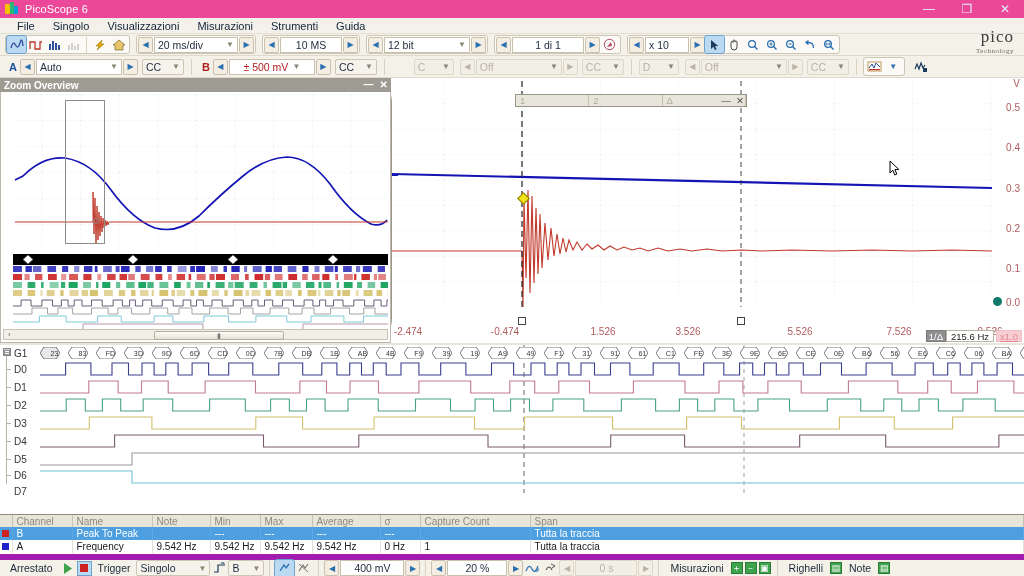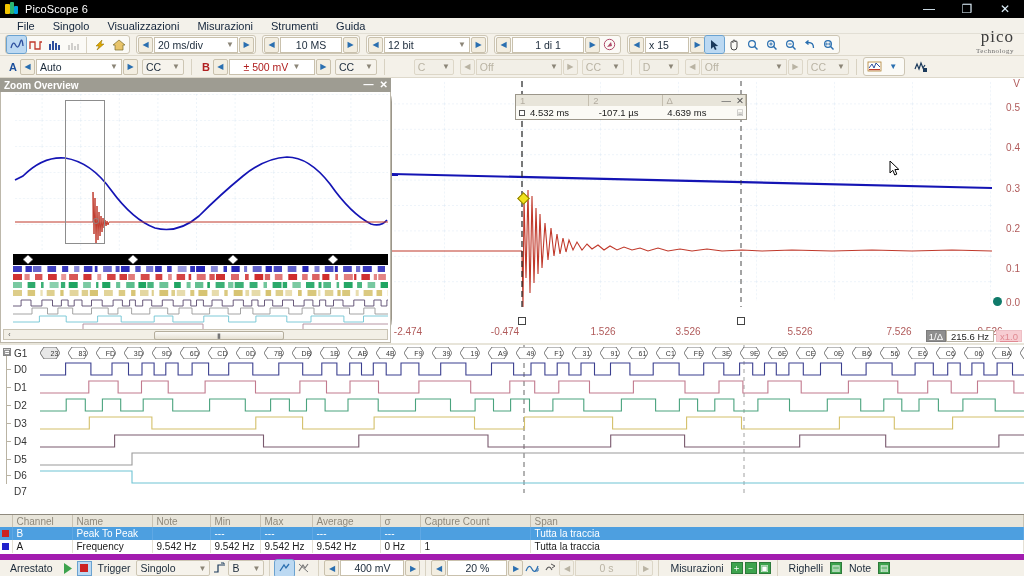--- a/index.html
+++ b/index.html
@@ -8,21 +8,21 @@
     font-family: "Liberation Sans", sans-serif;
     font-size: 11px;
     background:#f0efe8;
     color:#111;
     -webkit-font-smoothing: antialiased;
   }
   .app { width:1024px; height:576px; position:relative; display:flex; flex-direction:column; }
 
   
   .titlebar {
-    height:18px; background:#000000; color:#fff;
+    height:18px; background:#ec4899; color:#fff;
     display:flex; align-items:center; flex:none;
     font-size:11px; position:relative;
   }
   .tb-icon { width:16px; height:14px; margin-left:4px; margin-right:5px; position:relative; }
   .tb-icon .g1 { position:absolute; left:1px; top:2px; width:5px; height:10px; background:#f2c500; border-radius:1px; }
   .tb-icon .g2 { position:absolute; left:6px; top:0px; width:4px; height:12px; background:#2bb673; border-radius:1px;}
   .tb-icon .g3 { position:absolute; left:10px; top:4px; width:4px; height:8px; background:#00a0e0; border-radius:1px;}
   .tb-title { font-size:11px; letter-spacing:.1px; }
   .winbtns { position:absolute; right:0; top:0; height:18px; display:flex; }
   .winbtn { width:38px; height:18px; display:flex; align-items:center; justify-content:center;
@@ -295,21 +295,21 @@
             <circle cx="6.5" cy="6.5" r="5.2" fill="none" stroke="#b04a6a" stroke-width="1"></circle>
             <path d="M4 9 L8 4 L9 8 Z" fill="#b04a6a"></path>
           </svg>
       </div>
     </div>
 
     <div class="tb-group">
       <div class="spin">
         <div class="arw">◀</div>
         <div class="fld" style="min-width:44px">
-          <span class="cv">x 15</span>
+          <span class="cv">x 10</span>
         </div>
         <div class="arw">▶</div>
       </div>
       <div class="ibtn active">
         <svg width="12" height="12" viewBox="0 0 12 12">
             <path d="M2 1 L2 10 L4.4 7.8 L6 11 L7.6 10.2 L6 7.2 L9.2 7 Z" fill="#1b3a5c"></path>
           </svg>
       </div>
       <div class="ibtn">
         <svg width="12" height="12" viewBox="0 0 12 12">
@@ -701,29 +701,20 @@
         <div class="curtable">
           <div class="hdr">
             <div class="c">1</div>
             <div class="c">2</div>
             <div class="c" style="flex:1.15">Δ</div>
             <div class="ctl">
               <span>—</span>
               <span>✕</span>
             </div>
           </div>
-          <div class="row">
-            <div class="sq">
-                <i></i>
-              </div>
-            <div class="c">4.532 ms</div>
-            <div class="c">-107.1 µs</div>
-            <div class="c">4.639 ms</div>
-            <div class="lk">⌸</div>
-          </div>
         </div>
       </div>
 
       <div class="scope-axis">
         <div class="xl" style="left:16px">-2.474</div>
         <div class="xl" style="left:113px">-0.474</div>
         <div class="xl" style="left:211px">1.526</div>
         <div class="xl" style="left:296px">3.526</div>
         <div class="xl" style="left:408px">5.526</div>
         <div class="xl" style="left:507px">7.526</div>

